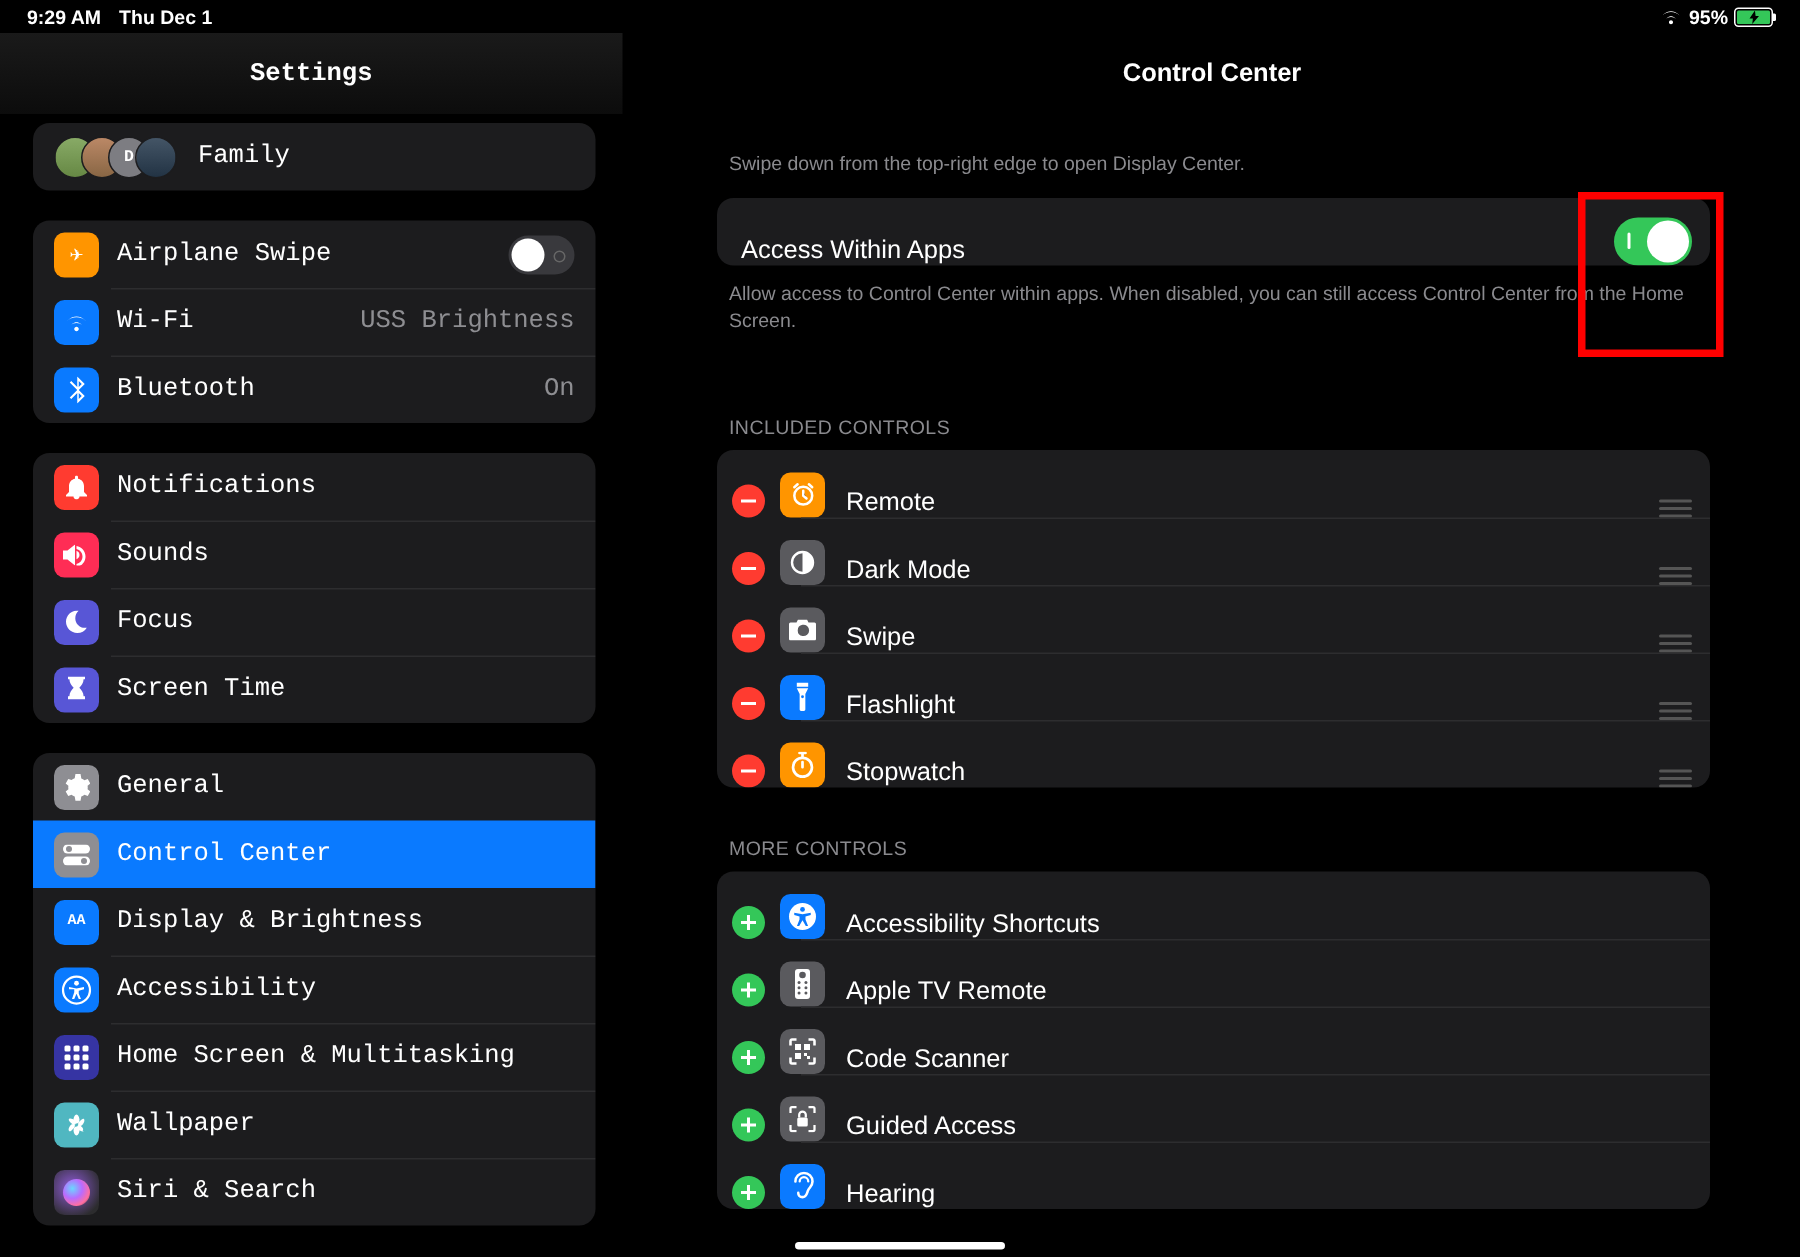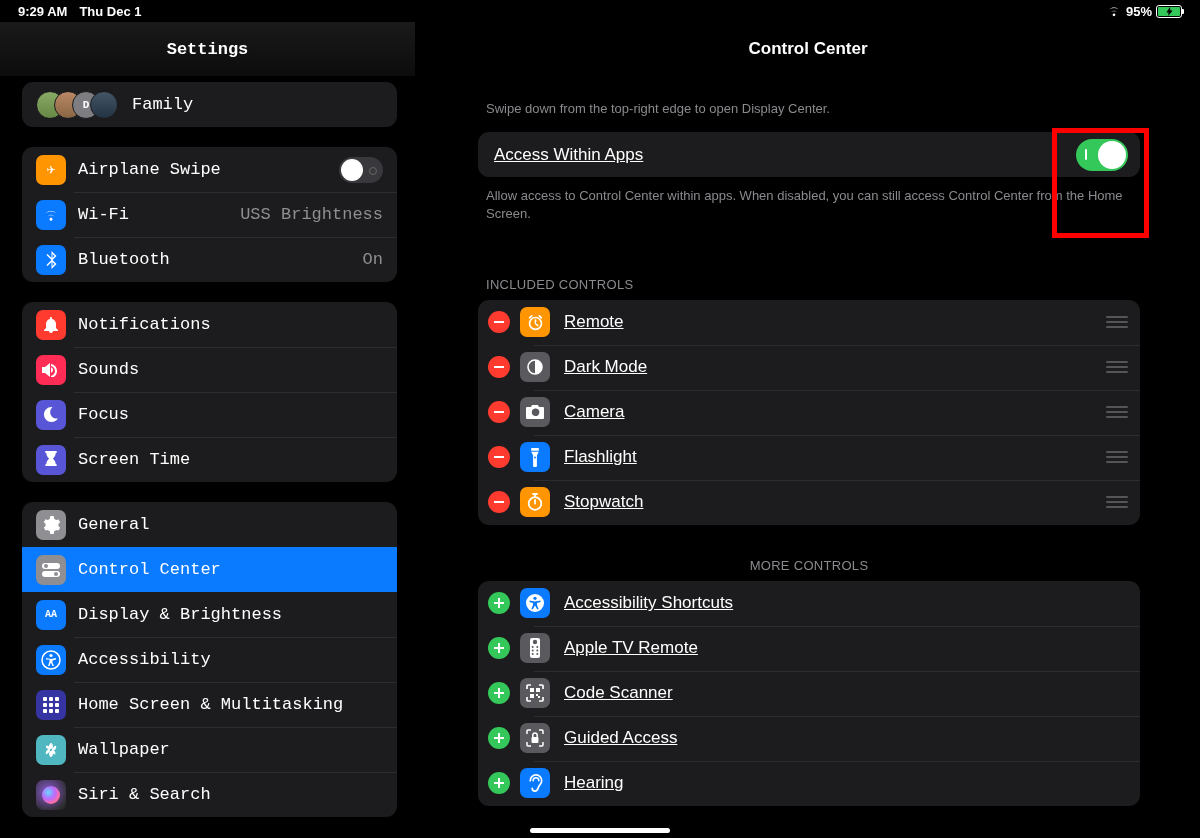--- a/index.html
+++ b/index.html
@@ -38,21 +38,21 @@
   .toggle.small .knob{ width:22px; height:22px; }
   .toggle.small::after{ content:""; position:absolute; right:6px; top:10px; width:6px;height:6px; border:1px solid #666; border-radius:50%;}
 
   
   .detail { flex: 1; height: 100%; padding-top: 22px; background: #000; padding-left: 10px; padding-right: 10px; overflow: hidden; }
   .detail-header { height: 54px; display: flex; align-items: center; justify-content: center; font-size: 17px; font-weight: 600; }
   .detail-scroll { padding: 0 50px 0 52px; }
   .caption { font-size: 13px; color: #8a8a8e; line-height: 1.4; margin: 24px 8px 6px; }
   .caption.header { text-transform: uppercase; letter-spacing: .3px; font-size:13px; }
   .panel { background: #1c1c1e; border-radius: 11px; overflow: hidden; }
-  .prow { display: flex; align-items: center; height: 45px; padding: 0 12px 0 10px; position: relative; text-decoration: underline; }
+  .prow { display: flex; align-items: flex-end; height: 45px; padding: 0 12px 0 10px; position: relative; }
   .prow + .prow::before { content:""; position:absolute; left:56px; right:0; top:0; height:1px; background:#2d2d2f; }
   .round-btn { width: 22px; height: 22px; border-radius: 50%; display: flex; align-items: center; justify-content: center; margin-right: 10px; font-size: 16px; font-weight: 700; color:#fff;}
   .round-btn.remove { background: #ff3b30; }
   .round-btn.add { background: #34c759; }
   .round-btn .bar { width:10px; height:2px; background:#fff; }
   .round-btn .plus { position:relative; width:10px; height:10px;}
   .round-btn .plus::before, .round-btn .plus::after{ content:""; position:absolute; background:#fff;}
   .round-btn .plus::before{ left:4px; top:0; width:2px; height:10px;}
   .round-btn .plus::after{ top:4px; left:0; height:2px; width:10px;}
   .cicon { width: 30px; height: 30px; border-radius: 7px; display:flex; align-items:center; justify-content:center; color:#fff; font-size:15px; margin-right:14px; flex-shrink:0;}
@@ -295,21 +295,21 @@
         <div class="prow">
           <div class="round-btn remove">
               <div class="bar"></div>
             </div>
           <div class="cicon" style="background:#5a5a5e">
               <svg width="18" height="14" viewBox="0 0 18 14">
                 <path fill="#fff" d="M6 0 5 2H1a1 1 0 00-1 1v10a1 1 0 001 1h16a1 1 0 001-1V3a1 1 0 00-1-1h-4l-1-2H6zm3 3.5A3.8 3.8 0 119 11a3.8 3.8 0 010-7.5z"></path>
                 <circle fill="#5a5a5e" cx="9" cy="7.3" r="2.3"></circle>
               </svg>
             </div>
-          <span class="label">Camera</span>
+          <span class="label">Swipe</span>
           <div class="drag">
               <span></span>
               <span></span>
               <span></span>
             </div>
         </div>
         <div class="prow">
           <div class="round-btn remove">
               <div class="bar"></div>
             </div>
@@ -338,21 +338,21 @@
             </div>
           <span class="label">Stopwatch</span>
           <div class="drag">
               <span></span>
               <span></span>
               <span></span>
             </div>
         </div>
       </div>
 
-      <div class="caption header" style="margin-top:32px;text-align:center;">More Controls</div>
+      <div class="caption header" style="margin-top:32px;">More Controls</div>
       <div class="panel">
         <div class="prow">
           <div class="round-btn add">
               <div class="plus"></div>
             </div>
           <div class="cicon" style="background:#0a7aff">
               <svg width="20" height="20" viewBox="0 0 20 20">
                 <circle fill="#fff" cx="10" cy="10" r="9"></circle>
                 <circle fill="#0a7aff" cx="10" cy="5.3" r="1.6"></circle>
                 <path fill="#0a7aff" d="M4.5 7.5l5.5 1 5.5-1v1.5L12 10v2l1.7 4.3h-1.5L10 12.5l-2.2 3.8H6.3L8 12v-2L4.5 9z"></path>

